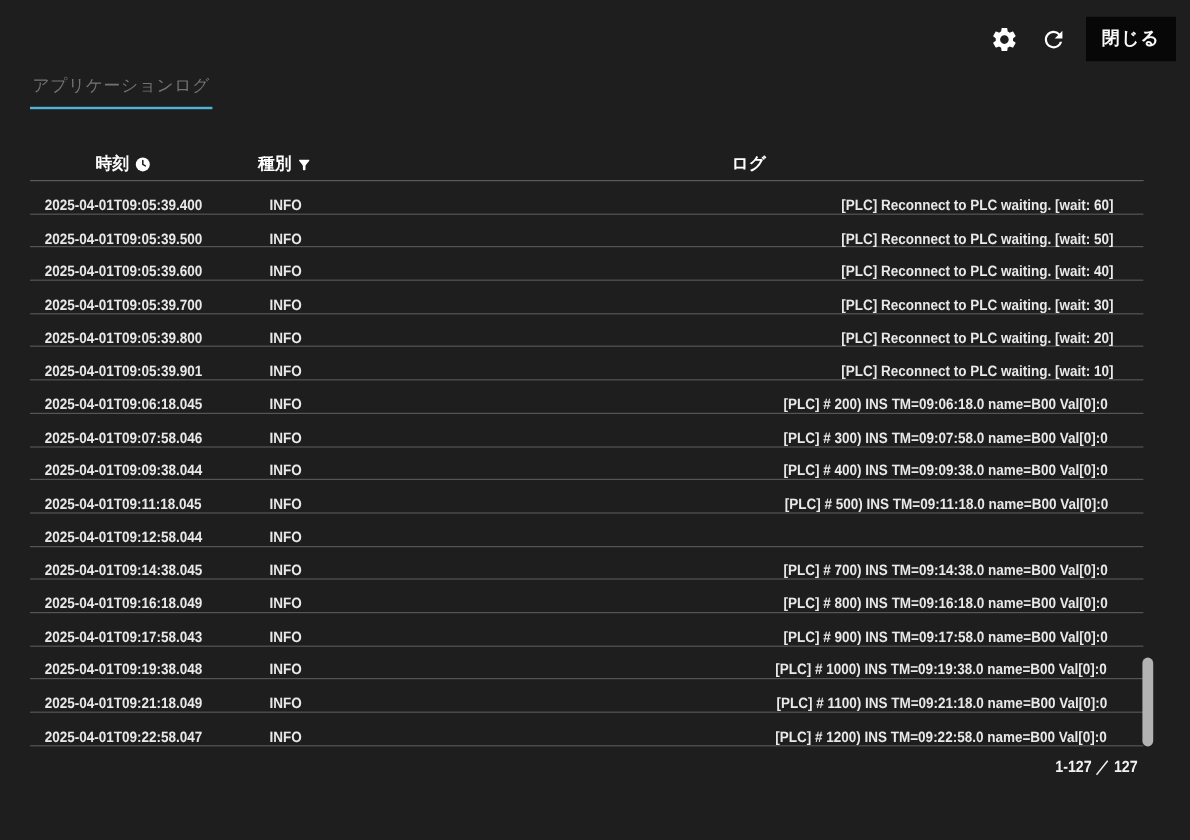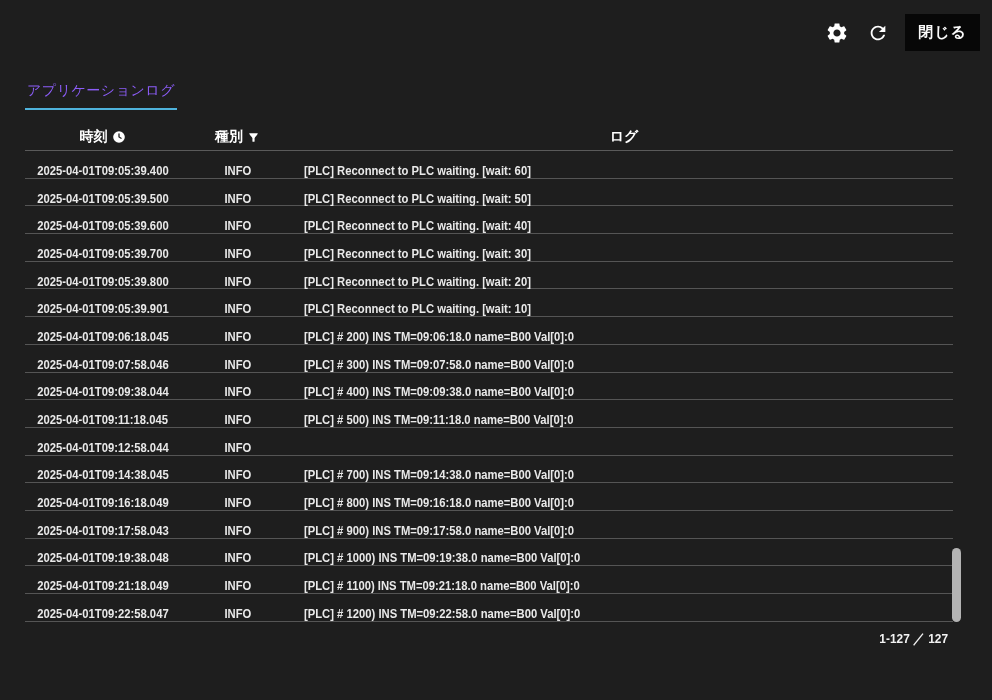--- a/index.html
+++ b/index.html
@@ -13,22 +13,22 @@
   .btn-refresh{left:867px;top:22px;width:22px;height:22px;}
   .btn-close{
     position:absolute;left:905px;top:14px;width:75px;height:37px;
     background:#070707;border:none;border-radius:0;color:#fafafa;
     font-family:inherit;font-size:15px;font-weight:700;cursor:pointer;
     display:flex;align-items:center;justify-content:center;letter-spacing:1px;
   }
   
   .tabbar{position:absolute;left:25px;top:61px;}
   .tab{
-    display:inline-block;padding:2px 2px 8px 2px;color:#8b5cf6;font-size:14px;
-    border-bottom:2px solid #4fb3dc;cursor:pointer;letter-spacing:0.5px;margin-top:19px;
+    display:inline-block;padding:2px 2px 8px 2px;color:#737373;font-size:14px;
+    border-bottom:2px solid #4fb3dc;cursor:pointer;letter-spacing:0.5px;
   }
   
   .thead{
     position:absolute;left:25px;top:124px;width:928px;height:26px;
     display:flex;align-items:center;font-weight:700;font-size:14px;color:#ffffff;
   }
   .th{display:flex;align-items:center;justify-content:center;gap:4px;cursor:pointer;}
   .th-time{width:155px;}
   .th-type{width:115px;}
   .th-log{flex:1;}
@@ -36,21 +36,21 @@
     position:absolute;left:25px;top:150px;width:928px;height:472px;
     border-top:1px solid #5a5a5a;overflow:hidden;
   }
   .trow{
     display:flex;align-items:center;height:27.7px;box-sizing:border-box;
     border-bottom:1px solid #555555;font-size:12.5px;font-weight:700;color:#e9e9e9;
   }
   .cell{overflow:hidden;white-space:nowrap;margin-top:13px;}
   .cell-time{width:155px;text-align:center;}
   .cell-type{width:115px;text-align:center;}
-  .cell-log{flex:1;text-align:left;padding-left:9px;}
+  .cell-log{flex:1;text-align:right;padding-left:9px;}
   .cond{display:inline-block;transform:scaleX(0.9);transform-origin:center center;}
   .cell-log .cond{transform-origin:left center;}
   
   .scroll-thumb{
     position:absolute;left:952px;top:548px;width:9px;height:74px;
     background:#b3b3b3;border-radius:4.5px;cursor:pointer;
   }
   
   .pagination{
     position:absolute;top:630px;right:44px;font-size:13.5px;font-weight:700;color:#f2f2f2;

